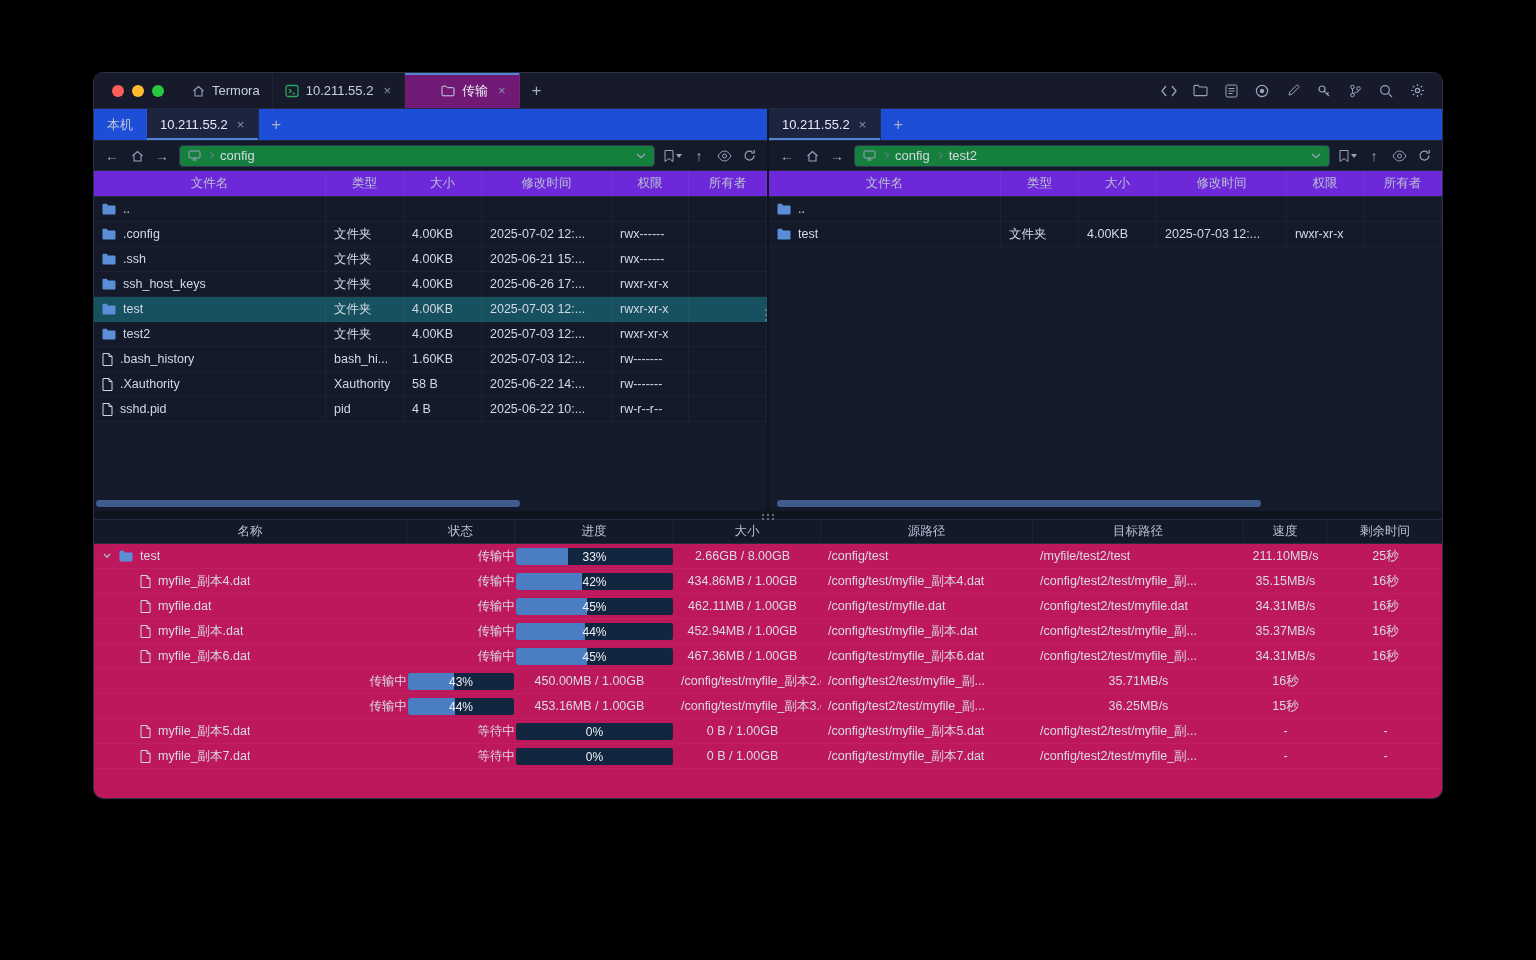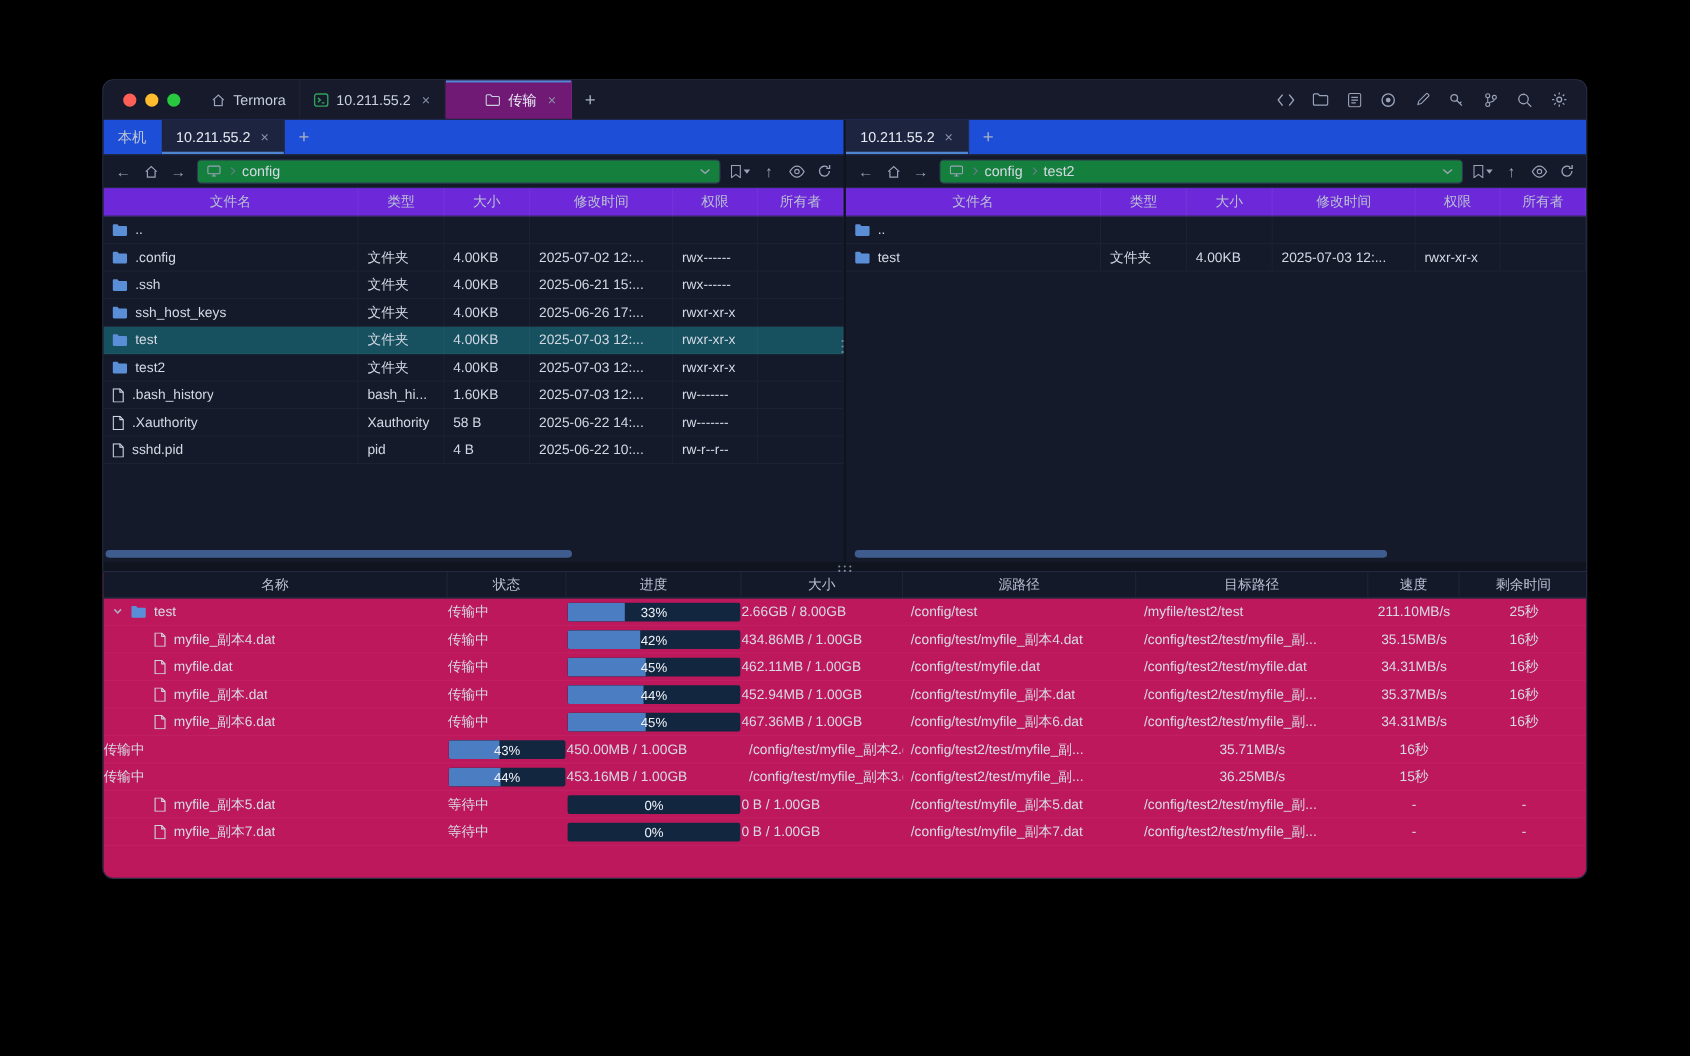--- a/index.html
+++ b/index.html
@@ -64,27 +64,27 @@
   .transfers{height:371px;background:#be185d;}
   .tgrid{display:grid;grid-template-columns:313px 108px 159px 147px 212px 211px 83px 117px;}
   .thead{height:24px;line-height:23px;background:#141929;border-bottom:1px solid #262c42;}
   .thead .hcell{text-align:center;font-size:12.5px;color:#b9c1d3;border-right:1px solid rgba(255,255,255,.05);
     overflow:hidden;white-space:nowrap;}
   .trow{height:25px;line-height:24px;border-bottom:1px solid rgba(255,255,255,.03);}
   .tcell{font-size:12.5px;color:#d6dbe6;overflow:hidden;white-space:nowrap;}
   .c-name{display:flex;align-items:center;gap:7px;padding-left:6px;}
   .c-name.child{padding-left:46px;}
   .tree-chevron{display:flex;align-items:center;margin-left:2px;}
-  .c-status{text-align:left;}
+  .c-status{text-align:right;}
   .c-prog{position:relative;padding:4px 1px;}
   .track{height:17px;background:var(--progress-track,#13263f);position:relative;border-radius:2px;overflow:hidden;}
   .fill{position:absolute;left:0;top:0;bottom:0;background:var(--progress-fill,#4b7dc2);}
   .plabel{position:absolute;left:0;top:0;right:0;bottom:0;display:flex;align-items:center;justify-content:center;
     font-size:12px;color:#eef2f8;}
-  .c-size{text-align:left;padding-right:10px;}
+  .c-size{text-align:center;padding-right:10px;}
   .c-src,.c-dst{padding-left:7px;}
   .c-speed,.c-remain{text-align:center;}
 </style>
 </head>
 <body>
 
 <div class="window">
 
   <div class="titlebar">
     <div class="traffic">

